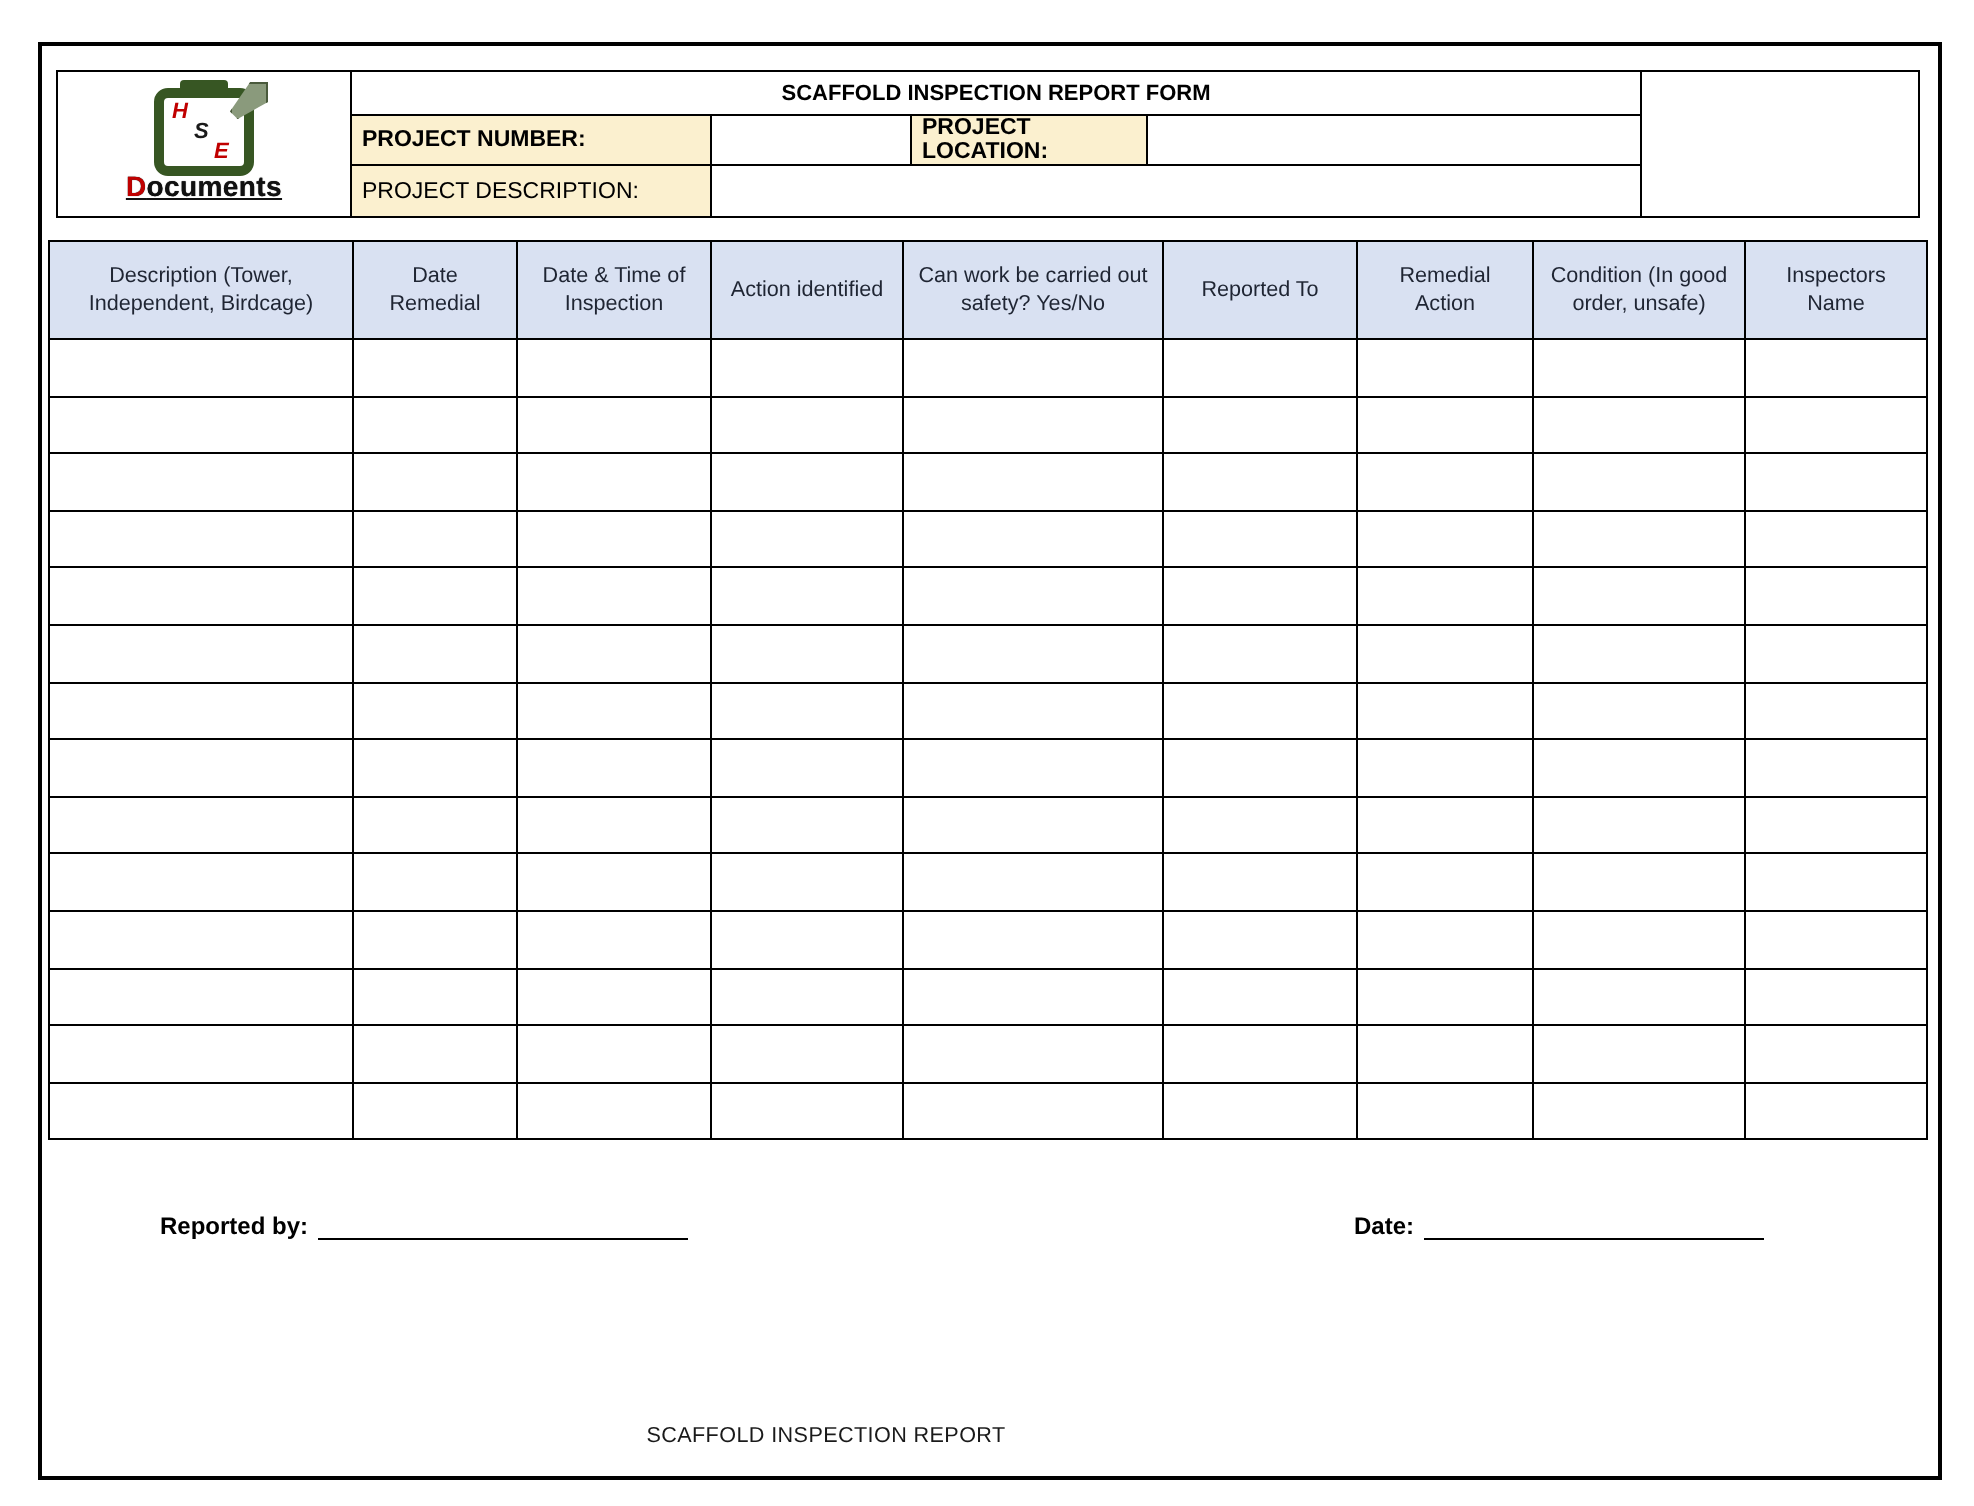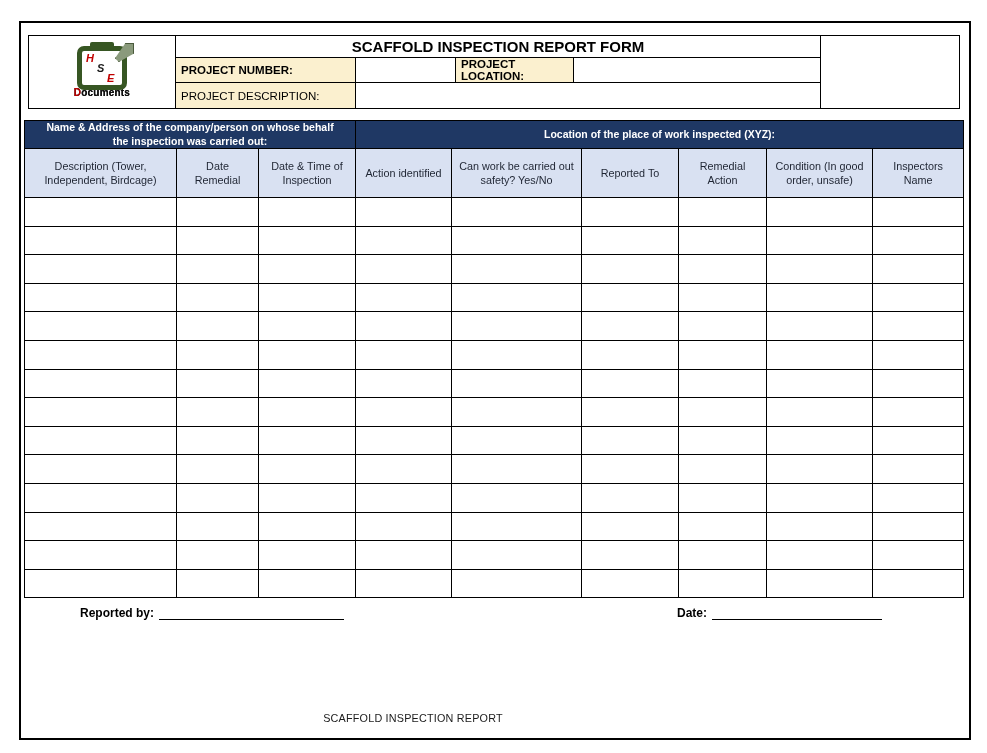--- a/index.html
+++ b/index.html
@@ -38,21 +38,21 @@
   }
   .header-table td{
     border:1px solid var(--border);
     padding:0 5px;
     font-size:11.5px;
     vertical-align:middle;
   }
   .header-table .title-cell{
     text-align:center;
     font-weight:bold;
-    font-size:15px;
+    font-size:11px;
     height:22px;
   }
   .header-table .label-cell{
     background:var(--label-fill);
     font-size:11.5px;
   }
   .header-table .value-cell{background:#fff;}
   .row-mid td{height:20px;font-weight:bold;}
   .row-desc td{height:26px;margin-left:40px;}
 
@@ -86,24 +86,25 @@
   .pencil{
     position:absolute;top:-8px;right:-12px;
     width:19px;height:19px;
     background:#8a9a7c;
     border:1px solid #4a5a3c;
     clip-path:polygon(55% 0, 100% 0, 100% 55%, 20% 100%, 0 80%);
   }
   .logo-caption{
     margin-top:-3px;
     font-weight:bold;
-    font-size:10px;
+    font-size:14px;
     letter-spacing:.2px;
     color:#111;
     text-shadow:0 0 .4px #000;
+    text-decoration:underline;
   }
   .logo-caption .cap-first{color:var(--logo-red);}
 
   
   .main-table{
     position:absolute;
     left:24px;top:120px;width:939px;
     border-collapse:collapse;
     table-layout:fixed;
     border:1.5px solid var(--border);
@@ -221,24 +222,20 @@
         <col style="width:82px">
         <col style="width:97px">
       <col style="width:96px">
         <col style="width:130px">
         <col style="width:97px">
       <col style="width:88px">
         <col style="width:106px">
         <col style="width:91px">
     </colgroup>
     <thead>
-      <tr class="group-header">
-        <th colspan="3">Name &amp; Address of the company/person on whose behalf the inspection was carried out:</th>
-        <th colspan="6">Location of the place of work inspected (XYZ):</th>
-      </tr>
       <tr class="col-header-row" id="col-header-row">
           <th>Description (Tower, Independent, Birdcage)</th>
           <th>Date Remedial</th>
           <th>Date &amp; Time of Inspection</th>
           <th>Action identified</th>
           <th>Can work be carried out safety? Yes/No</th>
           <th>Reported To</th>
           <th>Remedial Action</th>
           <th>Condition (In good order, unsafe)</th>
           <th>Inspectors Name</th>

